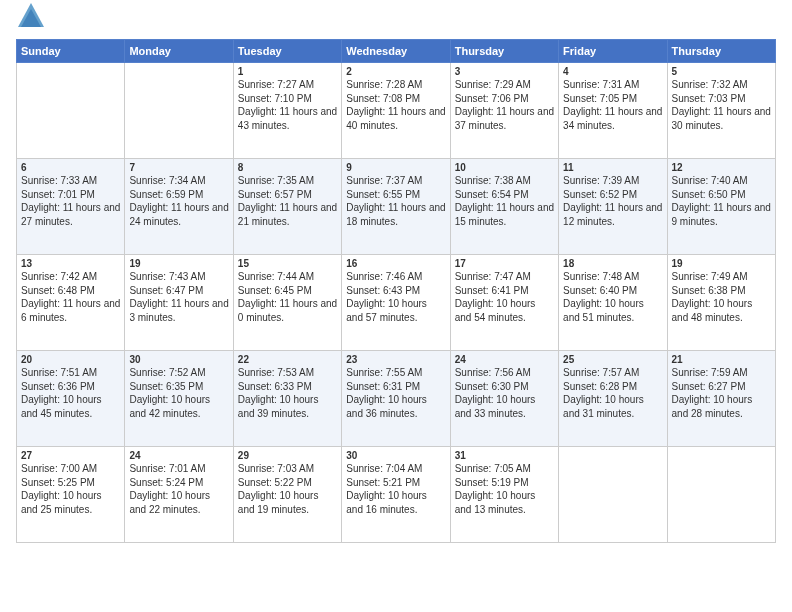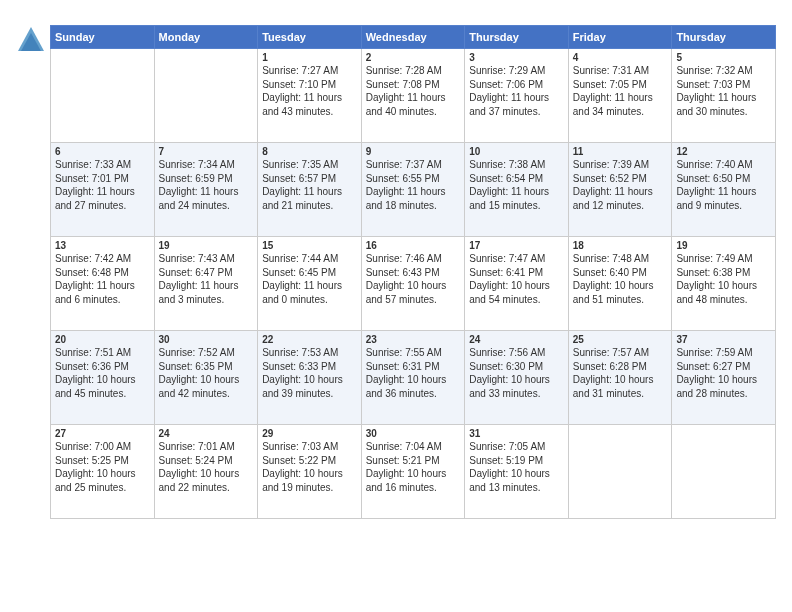--- a/index.html
+++ b/index.html
@@ -6,23 +6,23 @@
     body {
       font-family: Arial, sans-serif;
       background: #fff;
       width: 792px;
       height: 612px;
       overflow: hidden;
     }
     .page {
       width: 792px;
       height: 544px;
-      padding: 25px 16px;
-      display: flex;
-      flex-direction: row;
+      padding: 1px 16px;
+      display: flex;
+      flex-direction: column;
     }
     .header {
       display: flex;
       justify-content: space-between;
       align-items: flex-start;
       margin-bottom: 8px;
     }
     .logo {
       display: flex;
       align-items: center;
@@ -239,21 +239,21 @@
           </td>
           <td>
             <span class="day-number">24</span>
             <div class="day-info">Sunrise: 7:56 AM<br>Sunset: 6:30 PM<br>Daylight: 10 hours and 33 minutes.</div>
           </td>
           <td>
             <span class="day-number">25</span>
             <div class="day-info">Sunrise: 7:57 AM<br>Sunset: 6:28 PM<br>Daylight: 10 hours and 31 minutes.</div>
           </td>
           <td>
-            <span class="day-number">37</span>
+            <span class="day-number">21</span>
             <div class="day-info">Sunrise: 7:59 AM<br>Sunset: 6:27 PM<br>Daylight: 10 hours and 28 minutes.</div>
           </td>
         </tr>
         <tr>
           <td>
             <span class="day-number">27</span>
             <div class="day-info">Sunrise: 7:00 AM<br>Sunset: 5:25 PM<br>Daylight: 10 hours and 25 minutes.</div>
           </td>
           <td>
             <span class="day-number">24</span>

